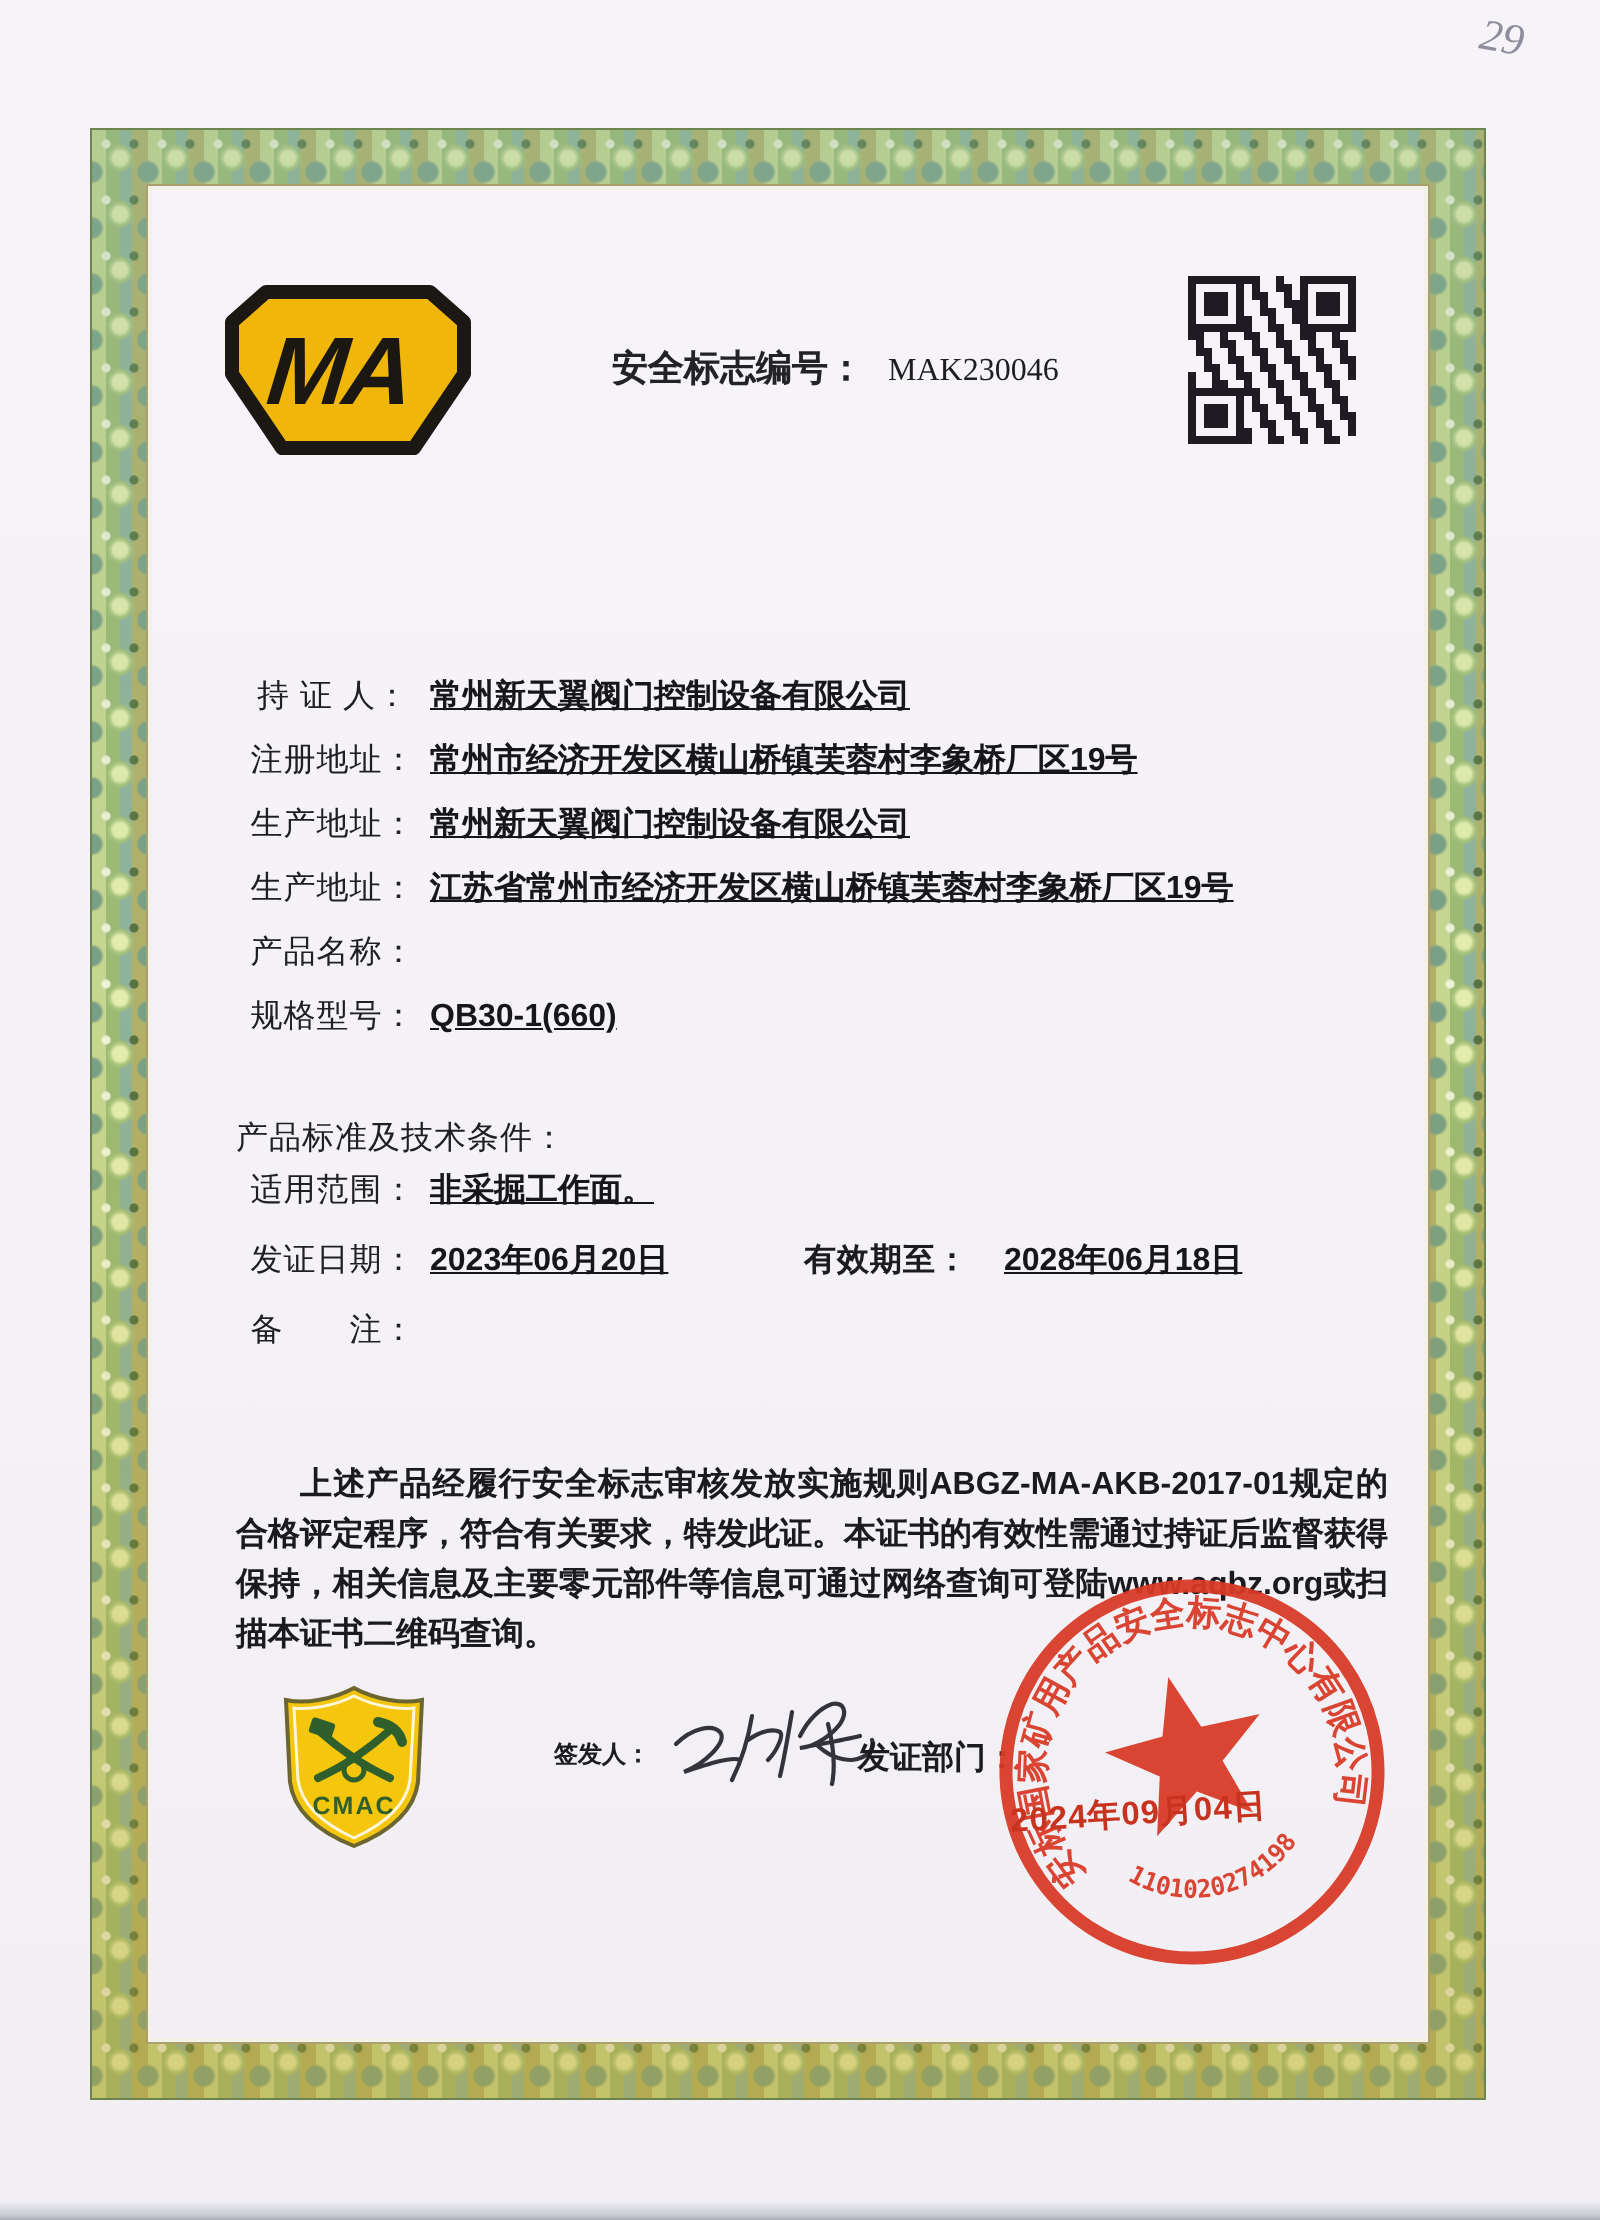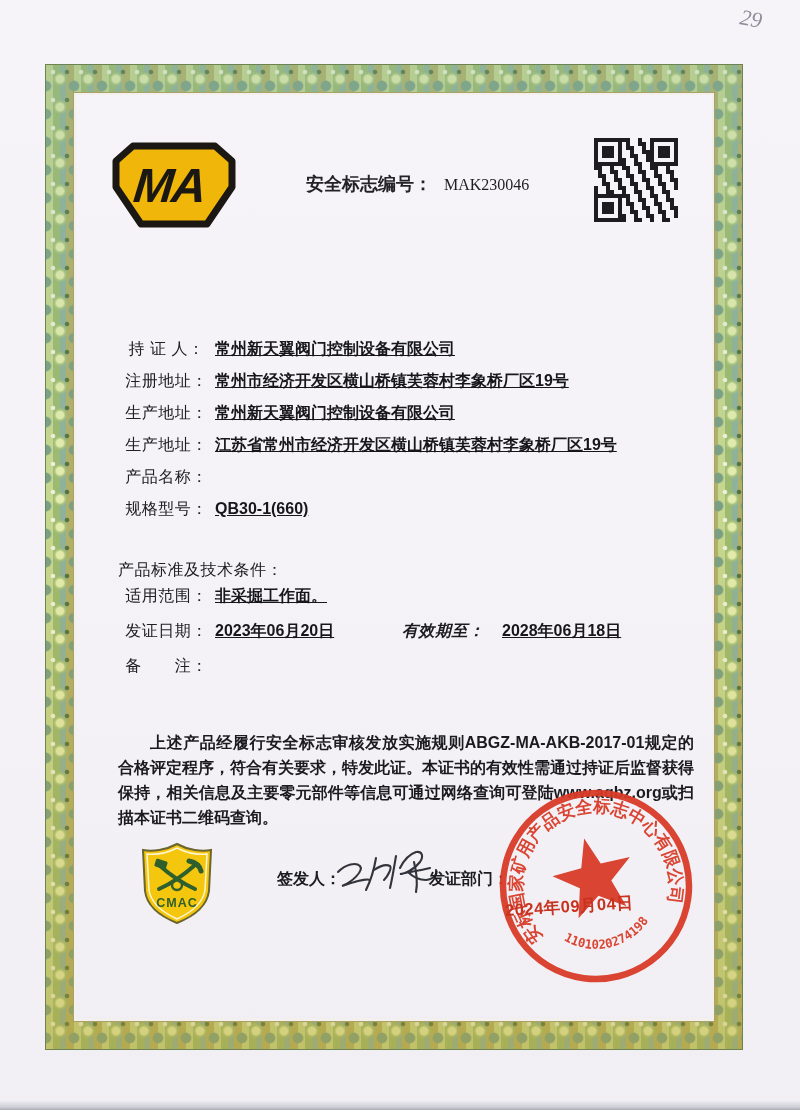--- a/index.html
+++ b/index.html
@@ -51,31 +51,31 @@
   
   .fields{ position:absolute; left:118px; top:338px; width:578px; }
   .f-row{ display:flex; margin-bottom:10px; font-size:16px; line-height:22px; }
   .f-label{ flex:0 0 97px; font-weight:400; white-space:nowrap; letter-spacing:0.5px; color:#202024;text-align:center; }
   .f-value{ font-weight:700; color:#17171b;text-decoration:underline; }
   .f-row.std{ align-items:center; margin-bottom:4px; }
   .std .f-label{ flex:0 0 163px;margin-top:29px; }
   .std .f-value{ width:413px; font-size:15px; line-height:20px; }
   .f-row.scope{ margin-bottom:13px; }
   .f-row.dates .issue-value{ width:187px; font-weight:700; }
-  .f-row.dates .valid-label{ flex:0 0 100px; font-weight:700; letter-spacing:0.5px;font-style:italic; }
+  .f-row.dates .valid-label{ flex:0 0 100px; font-weight:700; letter-spacing:0.5px; }
   .f-row.dates{ margin-bottom:13px; }
   
   .statement{
     position:absolute; left:118px; top:730px; width:576px;
     font-size:16px; line-height:25px; font-weight:700; text-align:justify;
     text-indent:2em; color:#1a1a1f;
   }
   
   .cmac{ position:absolute; left:139px; top:841px; width:76px; height:84px; }
-  .signer-label{ position:absolute; left:277px; top:869px; font-size:16px; font-weight:700; }
+  .signer-label{ position:absolute; left:277px; top:869px; font-size:12px; font-weight:700; }
   .signature{ position:absolute; left:330px; top:842px; width:116px; height:60px; }
   .dept-label{ position:absolute; left:429px; top:869px; font-size:16px; font-weight:700; }
   
   .stamp{ position:absolute; left:496px; top:786px; width:200px; height:200px;
           transform:rotate(-14deg); opacity:0.94; }
   .stamp-date{
     position:absolute; left:505px; top:896px; font-size:16.5px; font-weight:700;
     color:#c8331f; letter-spacing:0.5px; transform:rotate(-3.5deg); white-space:nowrap;
   }
   .scan-edge{

